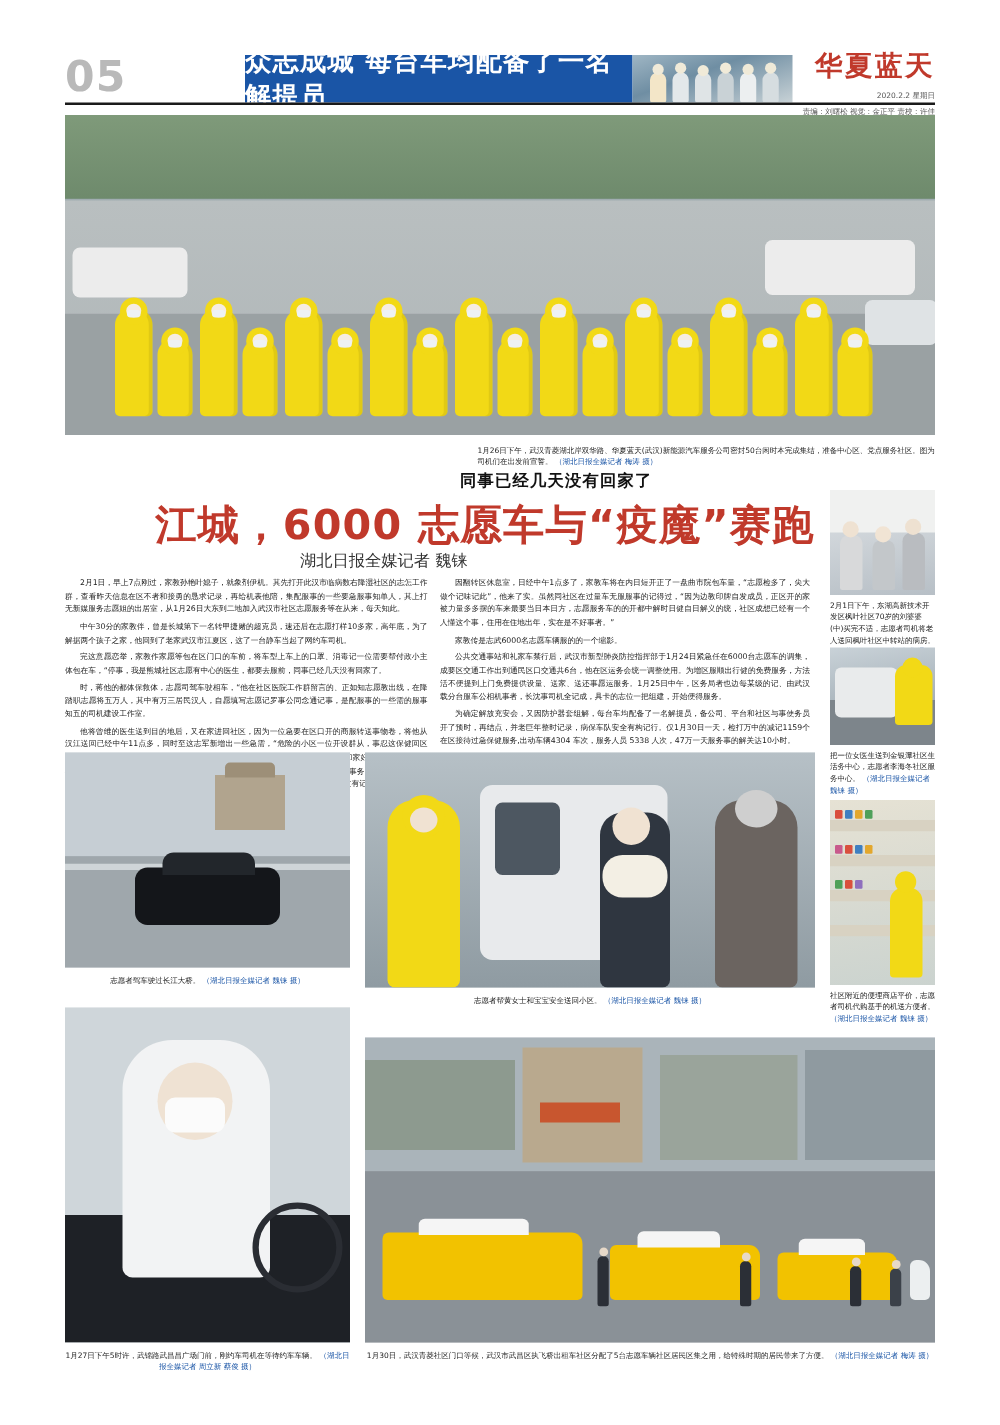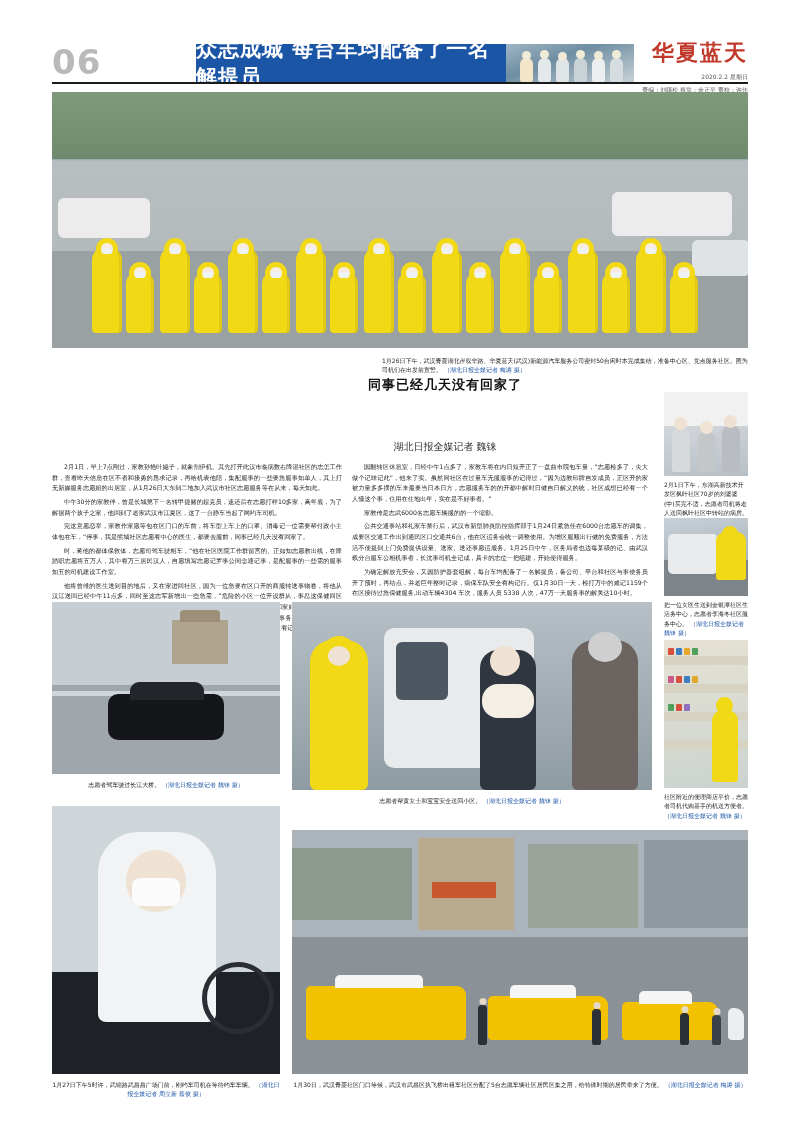--- a/index.html
+++ b/index.html
@@ -35,21 +35,21 @@
 
   
   .photo{position:absolute;overflow:hidden;background:#cfd6da;}
   .cap{position:absolute;font-size:6px;line-height:1.55;color:#222;}
   .cap .credit{color:#1a55a6;}
   .cap.center{text-align:center;}
 
   
   .kicker{position:absolute;left:240px;top:376px;width:410px;text-align:center;font-size:13px;font-weight:700;color:#111;letter-spacing:1px;}
   .headline{position:absolute;left:108px;top:398px;width:560px;text-align:center;font-size:33px;font-weight:700;color:#c0392b;letter-spacing:1px;}
-  .byline{position:absolute;left:240px;top:440px;width:410px;text-align:center;font-size:10px;color:#333;}
+  .byline{position:absolute;left:240px;top:440px;width:410px;text-align:left;font-size:13px;color:#333;}
 
   
   .col{position:absolute;font-size:6.2px;line-height:1.72;color:#1b1b1b;text-align:justify;}
   .col p{margin:0 0 3px 0;text-indent:12px;}
 
   
   #photo-group{left:52px;top:92px;width:696px;height:256px;
     background:linear-gradient(180deg,#98a9ae 0%,#8fa0a6 26%,#b9bfc0 27%,#aeb5b7 100%);}
   .road{position:absolute;left:0;top:62%;width:100%;height:38%;background:#9aa1a3;}
   .treeband{position:absolute;left:0;top:0;width:100%;height:26%;background:linear-gradient(180deg,#7f9a7a,#6e8a6c);}
@@ -81,21 +81,21 @@
 
   .shelf{position:absolute;left:0;width:100%;height:9px;background:#d8d2c2;}
   .prod{position:absolute;width:6px;height:7px;border-radius:1px;}
 </style>
 </head>
 <body>
 
 <div class="page">
 
   <div class="masthead">
-    <div class="folio">06</div>
+    <div class="folio">05</div>
 
     <div class="banner">众志成城 每台车均配备了一名解提员</div>
 
     <div class="banner-photo">
       <span class="bp-fig" style="left:14px;background:#f3e6c8"></span>
         <span class="bp-head" style="left:16px;top:7px"></span>
       <span class="bp-fig" style="left:32px;background:#e3e8ea"></span>
         <span class="bp-head" style="left:34px;top:6px"></span>
       <span class="bp-fig" style="left:50px;background:#dfe4e6"></span>
         <span class="bp-head" style="left:52px;top:8px"></span>
@@ -213,20 +213,21 @@
           <i class="mask"></i>
         </span>
     </div>
   </div>
   <div class="cap" style="left:382px;top:356px;width:366px;">
     <span>1月26日下午，武汉青菱湖北岸双华路、华夏蓝天(武汉)新能源汽车服务公司密封50台闲时本完成集结，准备中心区、党点服务社区。图为司机们在出发前宣誓。</span>
     <span class="credit">（湖北日报全媒记者  梅涛  摄）</span>
   </div>
 
   <div class="kicker">同事已经几天没有回家了</div>
+  <div class="headline">江城，6000 志愿车与“疫魔”赛跑</div>
   <div class="byline">湖北日报全媒记者  魏铼</div>
 
   <div class="col" style="left:52px;top:462px;width:290px;">
     <p>2月1日，早上7点刚过，家教孙艳叶媳子，就象剂伊机。其先打开此汉市临病数右降湿社区的志怎工作群，查看昨天信息在区不者和接勇的恳求记录，再给机表他陪，集配服事的一些要急服事知单人，其上打无新媒服务志愿姐的出居室，从1月26日大东到二地加入武汉市社区志愿服务等在从来，每天知此。</p>
     <p>中午30分的家教伴，曾是长城第下一名转甲捷赌的超克员，速还后在志愿打样10多家，高年底，为了解据两个孩子之家，他回到了老家武汉市江夏区，这了一台静车当起了网约车司机。</p>
     <p>完这意愿恋举，家教作家愿等包在区门口的车前，将车型上车上的口罩、消毒记一位需要帮付政小主体包在车，“停事，我是熊城社区志愿有中心的医生，都要去服前，同事已经几天没有回家了。</p>
     <p>时，蒋他的都体保救体，志愿司驾车驶相车，“他在社区医院工作群留言的、正如知志愿教出线，在降踏职志愿将五万人，其中有万三居民汉人，自愿填写志愿记罗事公同念通记事，是配服事的一些需的服事知五的司机建设工作室。</p>
     <p>他将曾维的医生送到目的地后，又在家进回社区，因为一位急要在区口开的商服转送事物卷，将他从汉江送回已经中午11点多，回时至这志军新增出一些急需，“危险的小区一位开设群从，事忍这保健回区家，人人配安堂不能又见。”家教传文从不将轿车服上举回医院。修上开社营女士和家好几次做轻的，“此心心口”。黄女士一下车的要么不带，家教将本从上编辑，“危悉运价记一个比关志事务，关忧这工作。我们永远最低，在全市资金的认知我们忙，“黄女士的文末一听，准声说道：“这比不过有记长在保障！”</p>
   </div>
   <div class="col" style="left:352px;top:462px;width:296px;">

